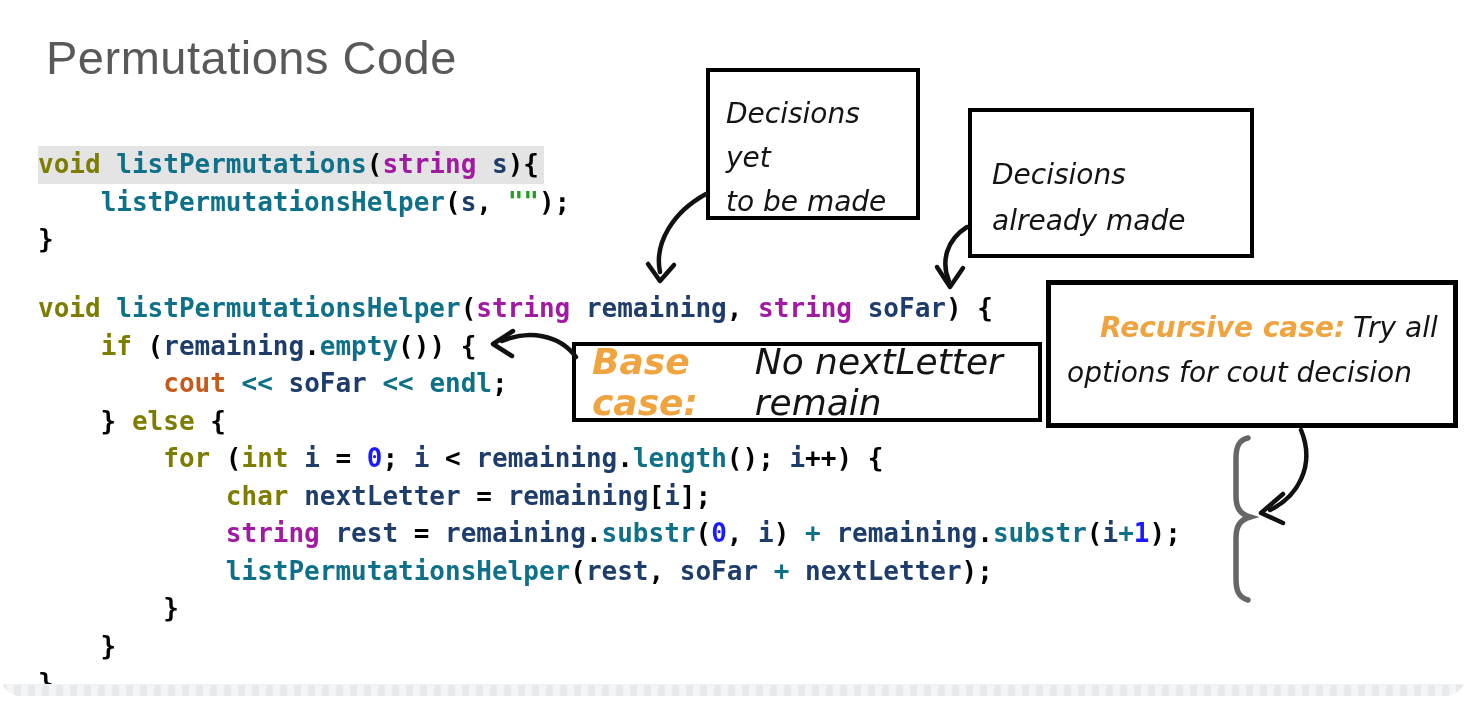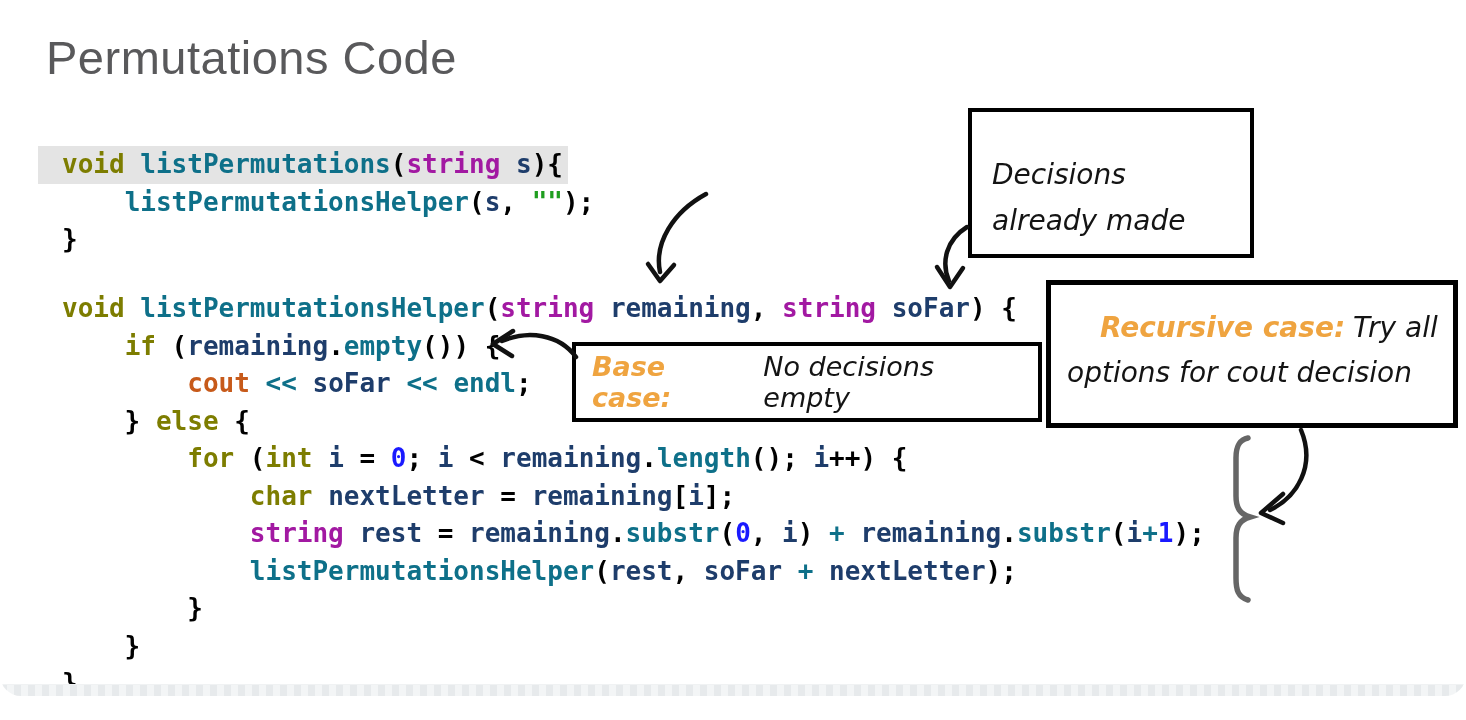--- a/index.html
+++ b/index.html
@@ -18,21 +18,21 @@
   }
   
   .code{
     position:absolute;
     font-family:"DejaVu Sans Mono",monospace;
     font-weight:bold;
     font-size:26px;line-height:37.5px;
     color:#000;
     white-space:pre;
   }
-  .cl{height:37.5px;padding-left:24px;}
+  .cl{height:37.5px;}
   .cl.hl{background:var(--hl);width:fit-content;padding-right:5px;}
   .t-kw{color:var(--kw);} .t-fn{color:var(--fn);} .t-ty{color:var(--ty);}
   .t-var{color:var(--var);} .t-num{color:var(--num);} .t-str{color:var(--str);}
   .t-io{color:var(--io);} .t-op{color:var(--op);} .t-pl{color:#000;}
   
   .abox{
     position:absolute;background:#fff;border:4px solid #000;
     box-sizing:border-box;
   }
   .hw{
@@ -44,21 +44,21 @@
   .hw-label{
     font-family:"DejaVu Sans",sans-serif;
     font-style:italic;font-weight:bold;
     color:var(--accent);
   }
   #box-yet{left:706px;top:68px;width:214px;height:152px;padding:20px 6px 0 16px;}
   #box-yet .hw{font-size:28px;line-height:44px;}
   #box-already{left:968px;top:108px;width:286px;height:150px;padding:40px 6px 0 20px;}
   #box-already .hw{font-size:28px;line-height:46px;}
   #box-base{left:572px;top:342px;width:470px;height:80px;display:flex;align-items:center;padding:0 10px 0 16px;}
-  #box-base .hw,#box-base .hw-label{font-size:27px;}
+  #box-base .hw,#box-base .hw-label{font-size:36px;}
   #box-base .hw-label{margin-right:10px;}
   #box-recursive{left:1046px;top:280px;width:412px;height:148px;border-width:5px;padding:20px 8px 0 16px;}
   #box-recursive .hw,#box-recursive .hw-label{font-size:28px;line-height:45px;}
   #box-recursive .hw-label{margin-right:8px;margin-left:33px;}
   .overlay{position:absolute;left:0;top:0;pointer-events:none;}
   .bottom-strip{
     position:absolute;left:0;bottom:0;width:1466px;height:11px;
     background:repeating-linear-gradient(90deg,#e7eaec 0 7px,#f3f5f6 7px 14px);
     border-top:1px solid #f0f2f3;
   }
@@ -67,29 +67,33 @@
 <body>
 
 <div id="slide">
 
   <div class="title">Permutations Code</div>
 
   <div class="code" style="left:38px;top:146px;"><div class="cl hl"><span class="t-kw">void</span><span class="t-pl"> </span><span class="t-fn">listPermutations</span><span class="t-pl">(</span><span class="t-ty">string</span><span class="t-pl"> </span><span class="t-var">s</span><span class="t-pl">){</span></div><div class="cl"><span class="t-pl">    </span><span class="t-fn">listPermutationsHelper</span><span class="t-pl">(</span><span class="t-var">s</span><span class="t-pl">, </span><span class="t-str">""</span><span class="t-pl">);</span></div><div class="cl"><span class="t-pl">}</span></div></div>
 
   <div class="code" style="left:38px;top:290px;"><div class="cl"><span class="t-kw">void</span><span class="t-pl"> </span><span class="t-fn">listPermutationsHelper</span><span class="t-pl">(</span><span class="t-ty">string</span><span class="t-pl"> </span><span class="t-var">remaining</span><span class="t-pl">, </span><span class="t-ty">string</span><span class="t-pl"> </span><span class="t-var">soFar</span><span class="t-pl">) {</span></div><div class="cl"><span class="t-pl">    </span><span class="t-kw">if</span><span class="t-pl"> (</span><span class="t-var">remaining</span><span class="t-pl">.</span><span class="t-fn">empty</span><span class="t-pl">()) {</span></div><div class="cl"><span class="t-pl">        </span><span class="t-io">cout</span><span class="t-pl"> </span><span class="t-op">&lt;&lt;</span><span class="t-pl"> </span><span class="t-var">soFar</span><span class="t-pl"> </span><span class="t-op">&lt;&lt;</span><span class="t-pl"> </span><span class="t-fn">endl</span><span class="t-pl">;</span></div><div class="cl"><span class="t-pl">    } </span><span class="t-kw">else</span><span class="t-pl"> {</span></div><div class="cl"><span class="t-pl">        </span><span class="t-kw">for</span><span class="t-pl"> (</span><span class="t-kw">int</span><span class="t-pl"> </span><span class="t-var">i</span><span class="t-pl"> = </span><span class="t-num">0</span><span class="t-pl">; </span><span class="t-var">i</span><span class="t-pl"> &lt; </span><span class="t-var">remaining</span><span class="t-pl">.</span><span class="t-fn">length</span><span class="t-pl">(); </span><span class="t-var">i</span><span class="t-pl">++) {</span></div><div class="cl"><span class="t-pl">            </span><span class="t-kw">char</span><span class="t-pl"> </span><span class="t-var">nextLetter</span><span class="t-pl"> = </span><span class="t-var">remaining</span><span class="t-pl">[</span><span class="t-var">i</span><span class="t-pl">];</span></div><div class="cl"><span class="t-pl">            </span><span class="t-ty">string</span><span class="t-pl"> </span><span class="t-var">rest</span><span class="t-pl"> = </span><span class="t-var">remaining</span><span class="t-pl">.</span><span class="t-fn">substr</span><span class="t-pl">(</span><span class="t-num">0</span><span class="t-pl">, </span><span class="t-var">i</span><span class="t-pl">) </span><span class="t-op">+</span><span class="t-pl"> </span><span class="t-var">remaining</span><span class="t-pl">.</span><span class="t-fn">substr</span><span class="t-pl">(</span><span class="t-var">i</span><span class="t-op">+</span><span class="t-num">1</span><span class="t-pl">);</span></div><div class="cl"><span class="t-pl">            </span><span class="t-fn">listPermutationsHelper</span><span class="t-pl">(</span><span class="t-var">rest</span><span class="t-pl">, </span><span class="t-var">soFar</span><span class="t-pl"> </span><span class="t-op">+</span><span class="t-pl"> </span><span class="t-var">nextLetter</span><span class="t-pl">);</span></div><div class="cl"><span class="t-pl">        }</span></div><div class="cl"><span class="t-pl">    }</span></div><div class="cl"><span class="t-pl">}</span></div></div>
 
+  <div class="abox" id="box-yet">
+    <span class="hw">Decisions yet
+to be made</span>
+  </div>
 
   <div class="abox" id="box-already">
     <span class="hw">Decisions
 already made</span>
   </div>
 
   <div class="abox" id="box-base">
     <span class="hw-label">Base case:</span>
-    <span class="hw">No decisions empty</span>
+    <span class="hw">No nextLetter remain</span>
   </div>
 
   <div class="abox" id="box-recursive">
     <span class="hw-label">Recursive case:</span><span class="hw">Try all
 options for cout decision</span>
   </div>
 
   <svg class="overlay" width="1466" height="720" viewBox="0 0 1466 720">
 
     <g fill="none" stroke="#111" stroke-width="4.5" stroke-linecap="round" stroke-linejoin="round">

